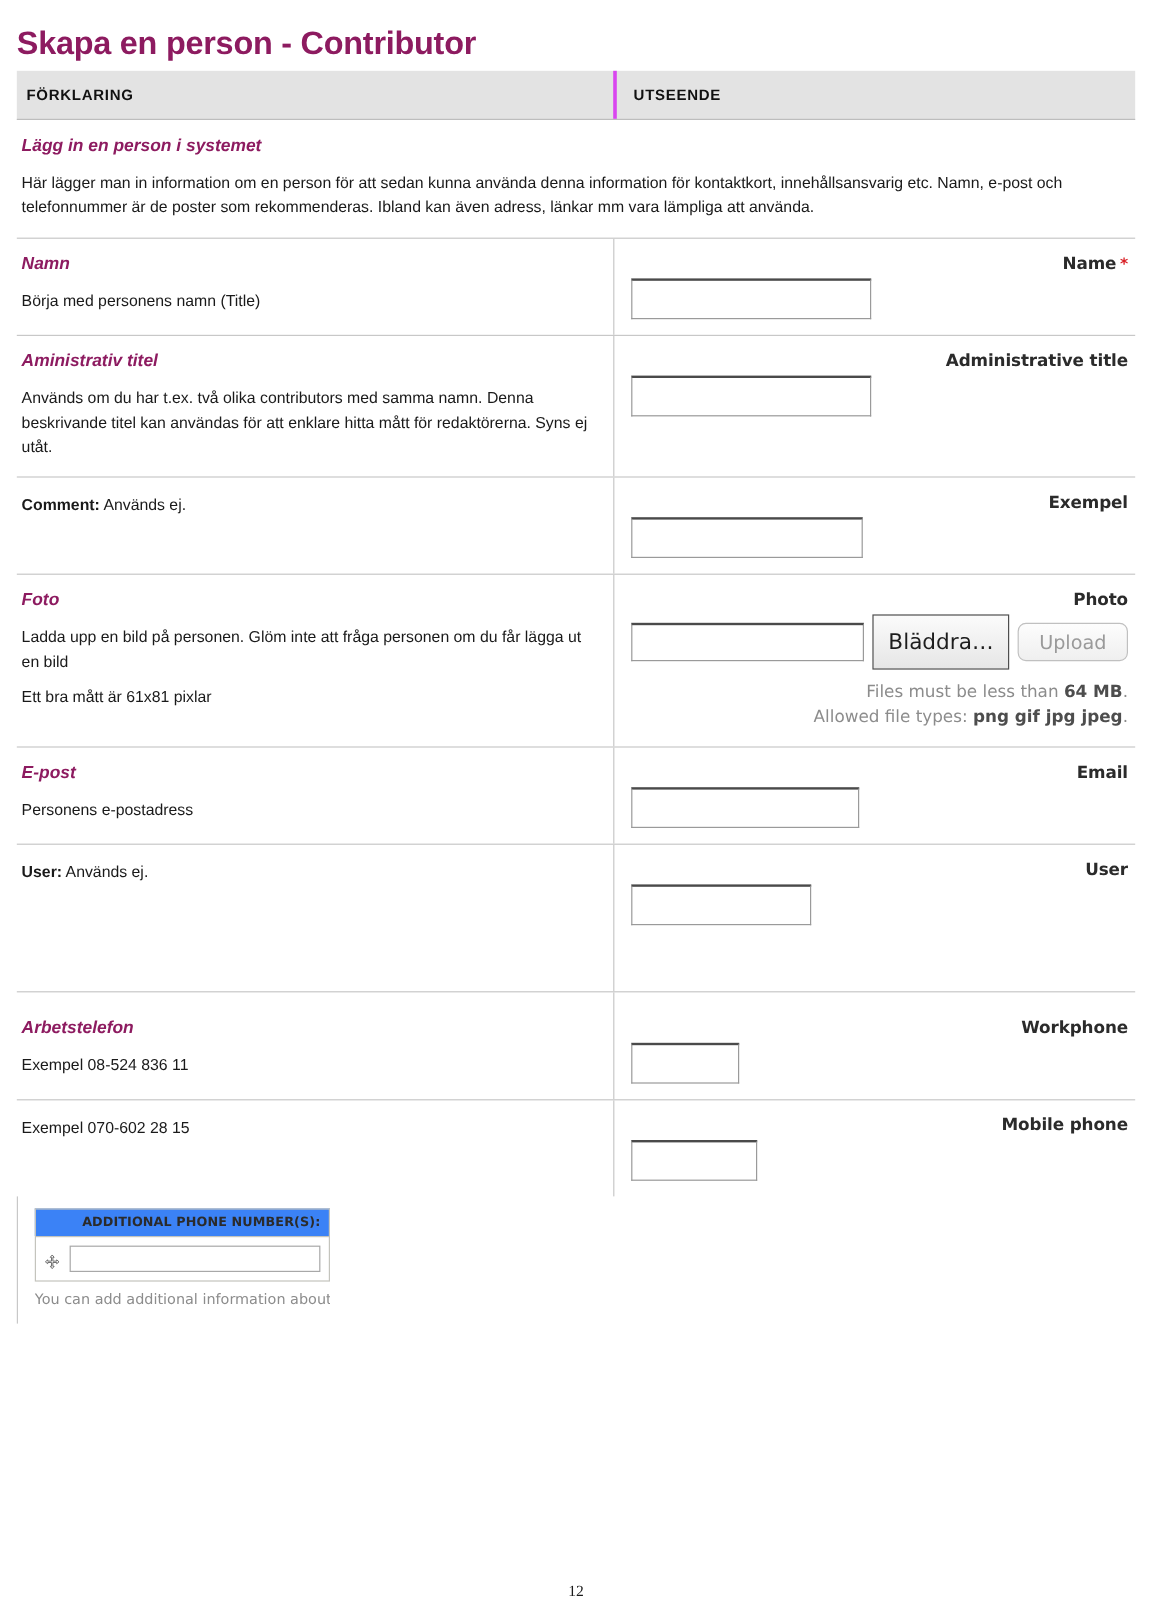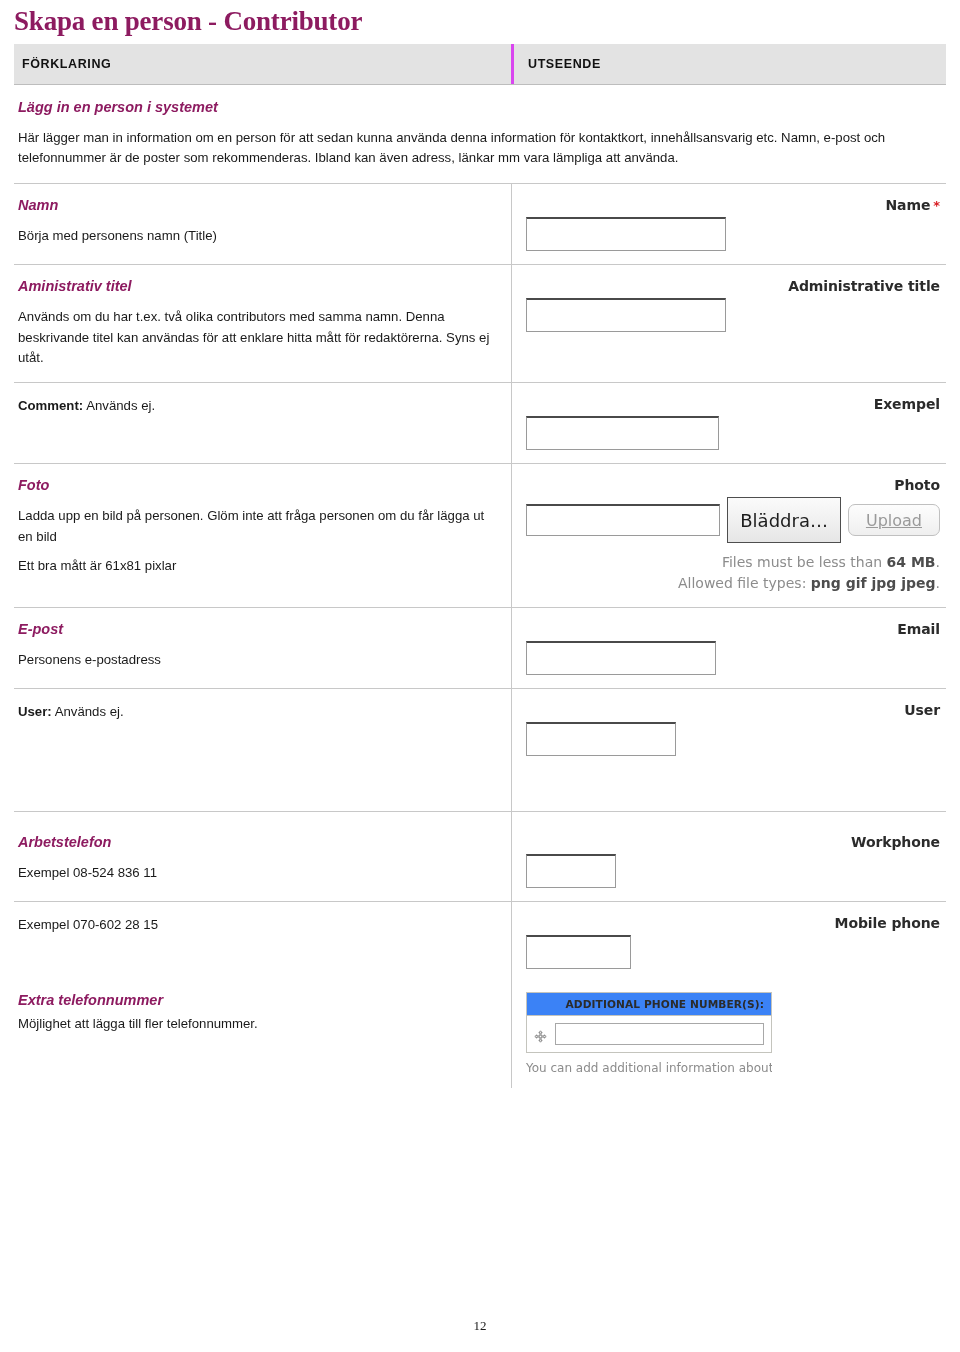--- a/index.html
+++ b/index.html
@@ -24,24 +24,23 @@
     box-sizing: border-box;
     padding: 0 14px;
   }
 
   
   .doc-title {
     font-size: 27px;
     font-weight: bold;
     color: #8d1b60;
     letter-spacing: -0.2px;
-    padding: 6px 0 8px 0;
+    padding: 21px 0 8px 0;
     margin: 0;
     line-height: 1.12;
-    font-family: Liberation Serif, serif;
   }
 
   
   .header-band {
     display: flex;
     background: #e3e3e3;
     border-bottom: 1px solid #bdbdbd;
     height: 40px;
     align-items: center;
     margin-bottom: 0;
@@ -150,21 +149,20 @@
   .btn-upload {
     height: 32px;
     padding: 0 17px;
     display: flex; align-items: center;
     font-size: 16px;
     color: #9a9a9a;
     background: linear-gradient(#fdfdfd, #efefef);
     border: 1px solid #c0c0c0;
     border-radius: 7px;
     box-sizing: border-box;
-    text-decoration: underline;
   }
   .photo-help {
     margin-top: 9px;
     font-size: 14px;
     color: #8c8c8c;
     line-height: 1.5;
   }
   .photo-help b { color: #4d4d4d; font-weight: bold; }
 
   
@@ -325,24 +323,20 @@
       <div class="col-left">
         <p class="body-text">Exempel 070-602 28 15</p>
       </div>
       <div class="col-right shot">
         <span class="shot-label">Mobile phone</span>
         <div class="shot-input w-mobile"></div>
       </div>
     </div>
 
     <div class="row no-rule">
-      <div class="col-left" style="padding-top:10px;">
-        <h3 class="sec-title tight">Extra telefonnummer</h3>
-        <p class="body-text">Möjlighet att lägga till fler telefonnummer.</p>
-      </div>
       <div class="col-right shot" style="padding-top:10px;">
         <div class="addl-box">
           <div class="addl-head">ADDITIONAL PHONE NUMBER(S):</div>
           <div class="addl-row">
             <span class="drag-icon">
               <svg viewBox="0 0 16 16" width="13" height="13" aria-hidden="true">
                 <path d="M8 1 L10 3.4 H8.7 V7.3 H12.6 V6 L15 8 L12.6 10 V8.7 H8.7 V12.6 H10 L8 15 L6 12.6 H7.3 V8.7 H3.4 V10 L1 8 L3.4 6 V7.3 H7.3 V3.4 H6 Z" fill="none" stroke="#6b6b6b" stroke-width="1"></path>
               </svg>
             </span>
             <span class="addl-input"></span>

